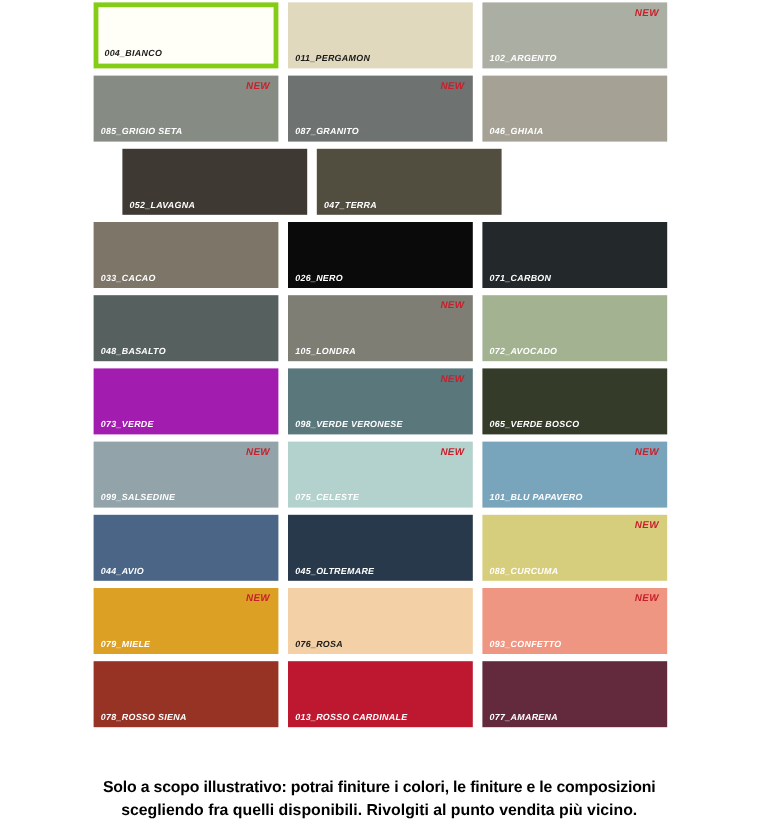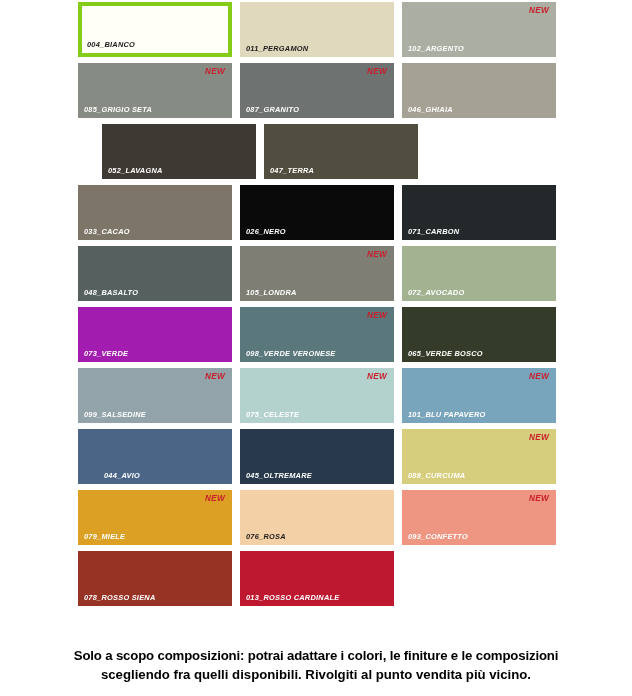--- a/index.html
+++ b/index.html
@@ -155,21 +155,21 @@
       </div>
       <div class="swatch" style="background: rgb(180, 210, 205);">
         <span class="new-badge">NEW</span>
         <span class="swatch-label" style="color: rgb(255, 255, 255);">075_CELESTE</span>
       </div>
       <div class="swatch" style="background: rgb(121, 165, 188);">
         <span class="new-badge">NEW</span>
         <span class="swatch-label" style="color: rgb(255, 255, 255);">101_BLU PAPAVERO</span>
       </div>
       <div class="swatch" style="background: rgb(74, 101, 133);">
-        <span class="swatch-label" style="color: rgb(255, 255, 255); margin-left: 20px;">044_AVIO</span>
+        <span class="swatch-label" style="color: rgb(255, 255, 255);">044_AVIO</span>
       </div>
       <div class="swatch" style="background: rgb(39, 57, 74);">
         <span class="swatch-label" style="color: rgb(255, 255, 255);">045_OLTREMARE</span>
       </div>
       <div class="swatch" style="background: rgb(215, 206, 125);">
         <span class="new-badge">NEW</span>
         <span class="swatch-label" style="color: rgb(255, 255, 255);">088_CURCUMA</span>
       </div>
       <div class="swatch" style="background: rgb(220, 160, 36);">
         <span class="new-badge">NEW</span>
@@ -181,21 +181,24 @@
       <div class="swatch" style="background: rgb(239, 150, 131);">
         <span class="new-badge">NEW</span>
         <span class="swatch-label" style="color: rgb(255, 255, 255);">093_CONFETTO</span>
       </div>
       <div class="swatch" style="background: rgb(150, 51, 36);">
         <span class="swatch-label" style="color: rgb(255, 255, 255);">078_ROSSO SIENA</span>
       </div>
       <div class="swatch" style="background: rgb(190, 24, 48);">
         <span class="swatch-label" style="color: rgb(255, 255, 255);">013_ROSSO CARDINALE</span>
       </div>
+      <div class="swatch" style="background: rgb(99, 41, 60);">
+        <span class="swatch-label" style="color: rgb(255, 255, 255);">077_AMARENA</span>
+      </div>
       <div class="spacer-cell"></div>
     </div>
 
   <div id="caption">
-    <span class="caption-line line-1">Solo a scopo composizioni: potrai adattare i colori, le finiture e le composizioni</span>
+    <span class="caption-line line-1">Solo a scopo illustrativo: potrai finiture i colori, le finiture e le composizioni</span>
     <span class="caption-line line-2">scegliendo fra quelli disponibili. Rivolgiti al punto vendita più vicino.</span>
   </div>
 
 </div>
 
 </body></html>

